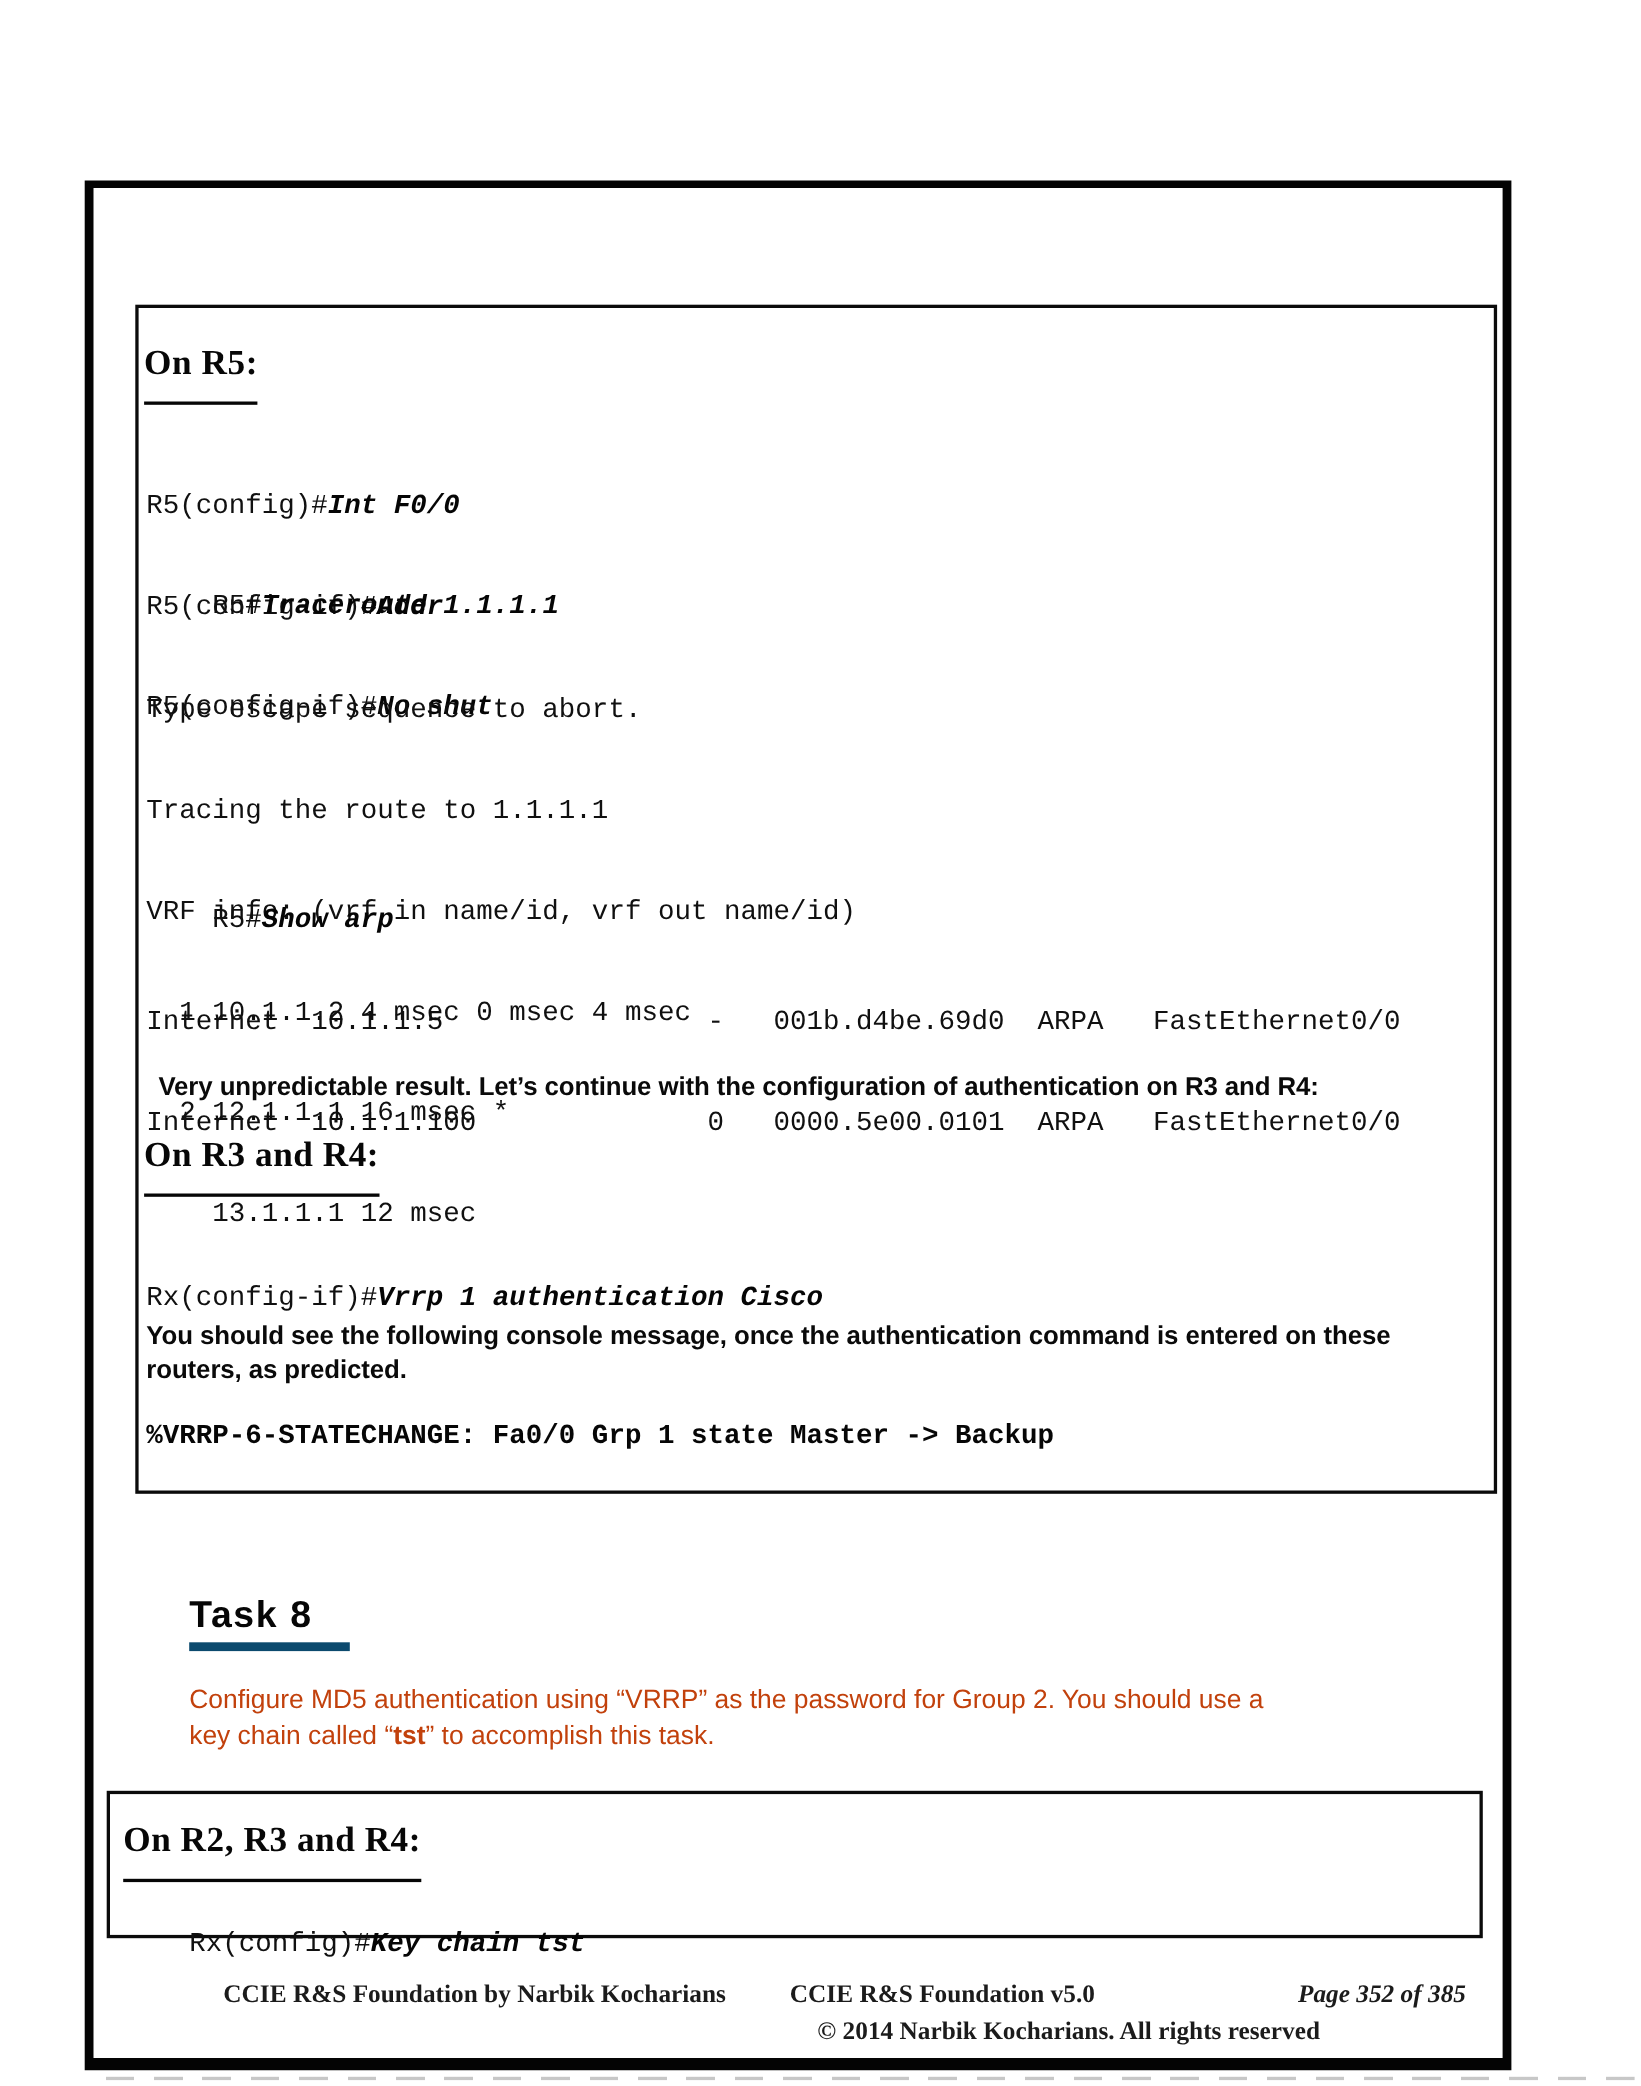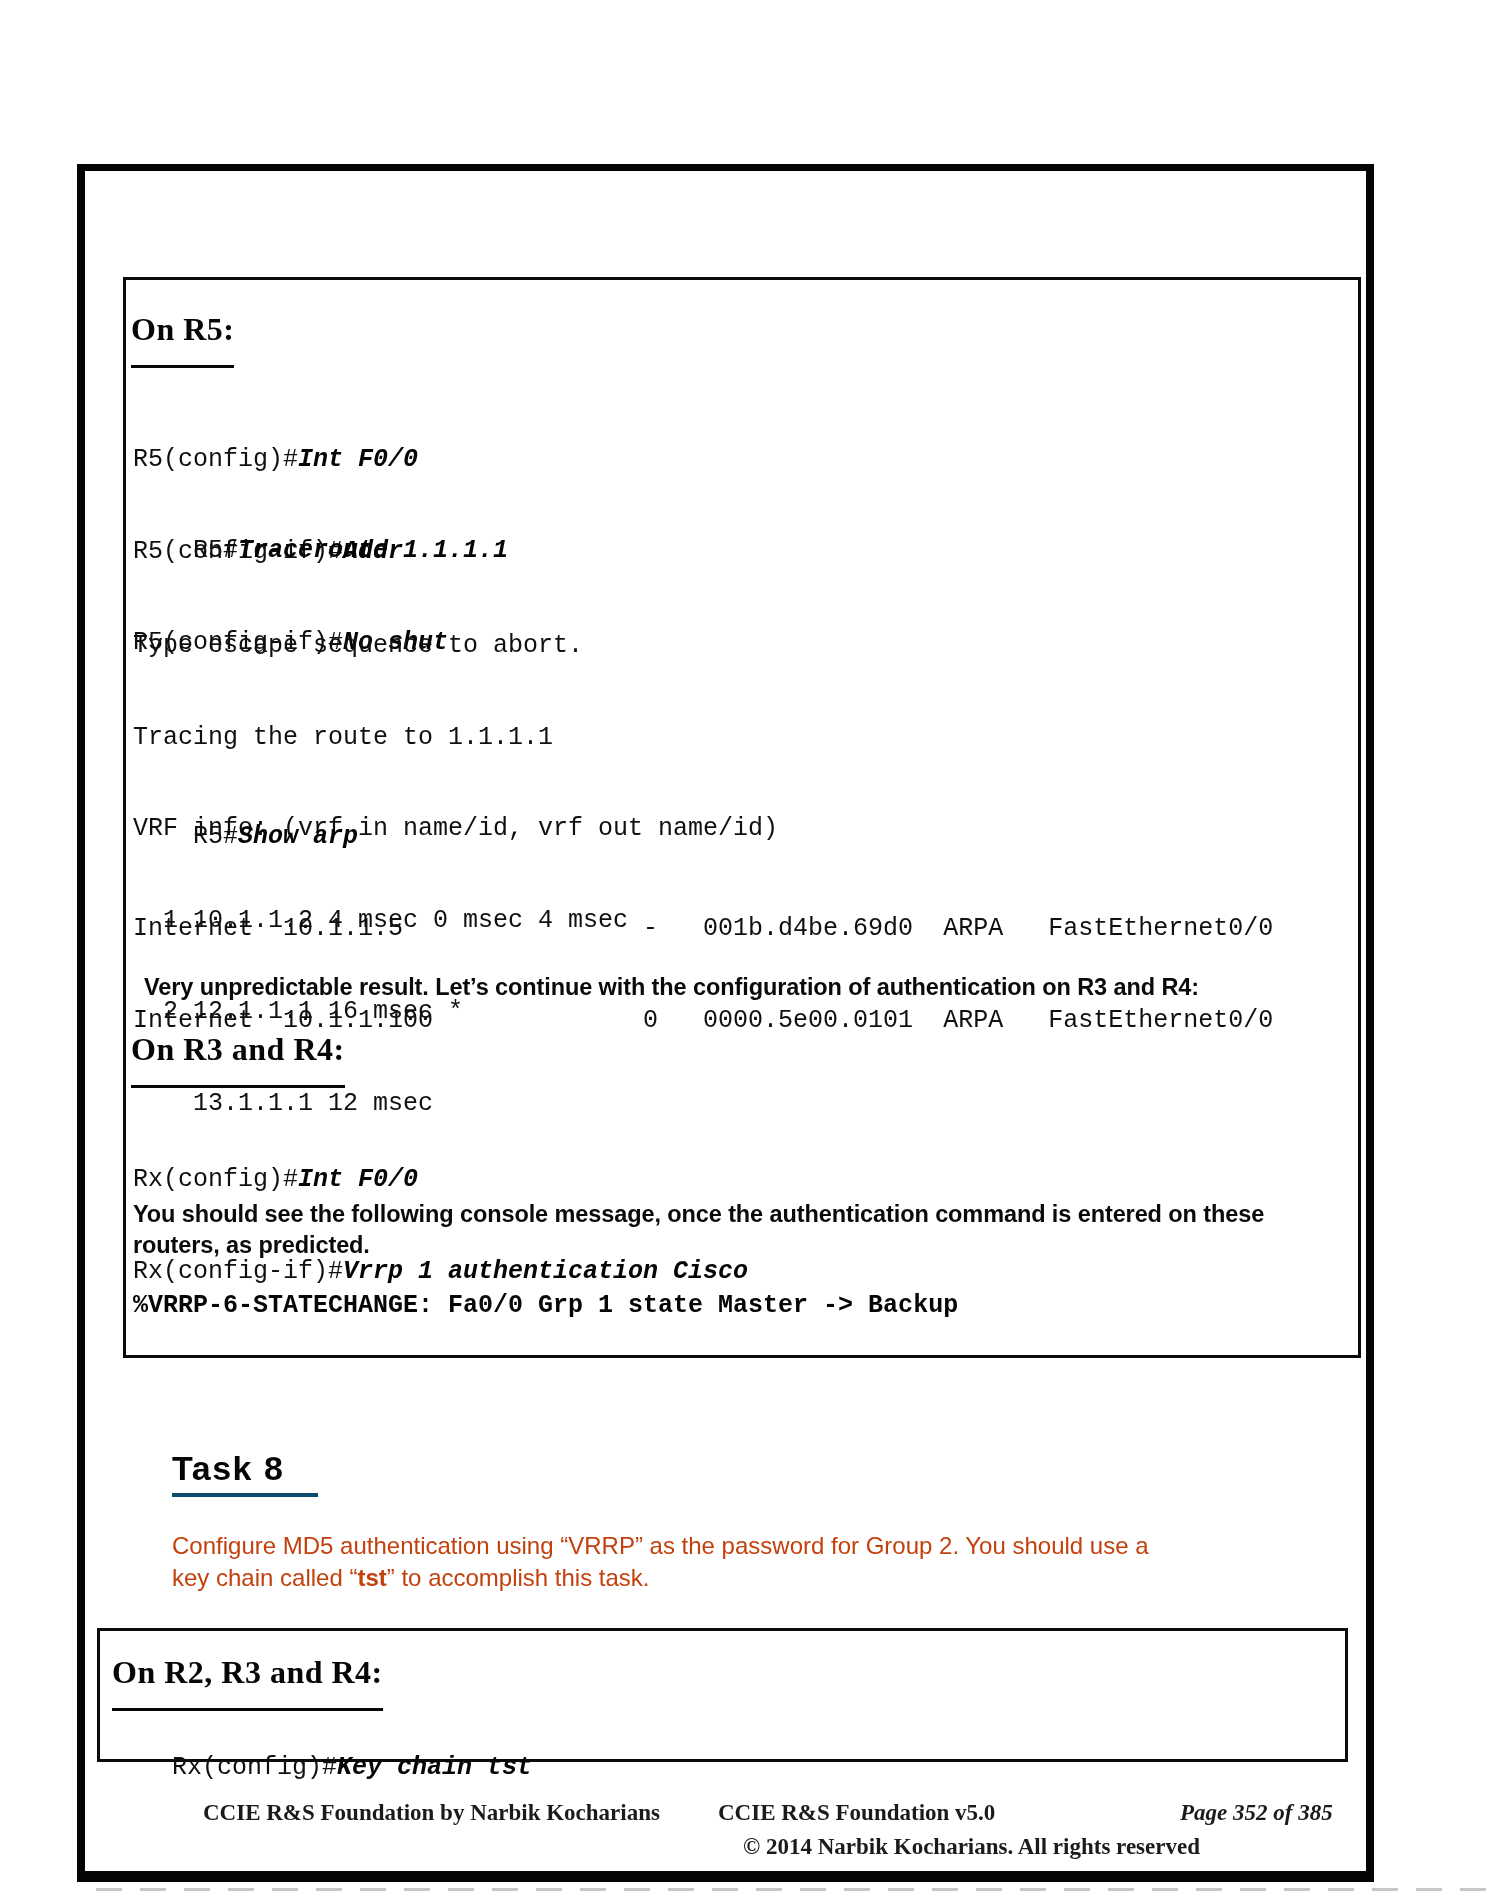--- a/index.html
+++ b/index.html
@@ -59,21 +59,21 @@
   .sans {
     font-family:"Liberation Sans","DejaVu Sans",sans-serif;
     font-size:24px; line-height:32px; color:#c2410c;
   }
   .sans b { font-weight:bold; }
 
   .task-title {
     font-family:"Liberation Sans","DejaVu Sans",sans-serif;
     font-weight:bold; font-size:34px; line-height:36px;
     letter-spacing:1.5px; color:#060606;
-    border-bottom:4px solid #0c4a6e; padding:0 34px 7px 0;
+    border-bottom:8px solid #0c4a6e; padding:0 34px 7px 0;
   }
 
   .footer-serif {
     font-family:"Liberation Serif","DejaVu Serif",serif;
     font-weight:bold; font-size:23px; line-height:26px; color:#1b1b1b;
   }
   .italic { font-style:italic; }
   .center { text-align:right; }
 </style>
 </head>
@@ -113,21 +113,20 @@
   <div class="abs mono" style="left:133px; top:853px;">
     <div>Internet  10.1.1.5                -   001b.d4be.69d0  ARPA   FastEthernet0/0</div>
     <div>Internet  10.1.1.100              0   0000.5e00.0101  ARPA   FastEthernet0/0</div>
   </div>
 
   <div class="abs sans-bold" style="left:144px; top:972px;">Very unpredictable result. Let’s continue with the configuration of authentication on R3 and R4:</div>
 
   <div class="abs serif-heading" style="left:131px; top:1033px;">On R3 and R4:</div>
 
   <div class="abs mono" style="left:133px; top:1104px;">
-    <div><span>Rx(config)#</span><span class="cmd">Int F0/0</span></div>
     <div><span>Rx(config-if)#</span><span class="cmd">Vrrp 1 authentication Cisco</span></div>
   </div>
 
   <div class="abs sans-bold" style="left:133px; top:1199px;">
     <div>You should see the following console message, once the authentication command is entered on these</div>
     <div>routers, as predicted.</div>
   </div>
 
   <div class="abs mono mono-bold" style="left:133px; top:1291px;">%VRRP-6-STATECHANGE: Fa0/0 Grp 1 state Master -&gt; Backup</div>
 

